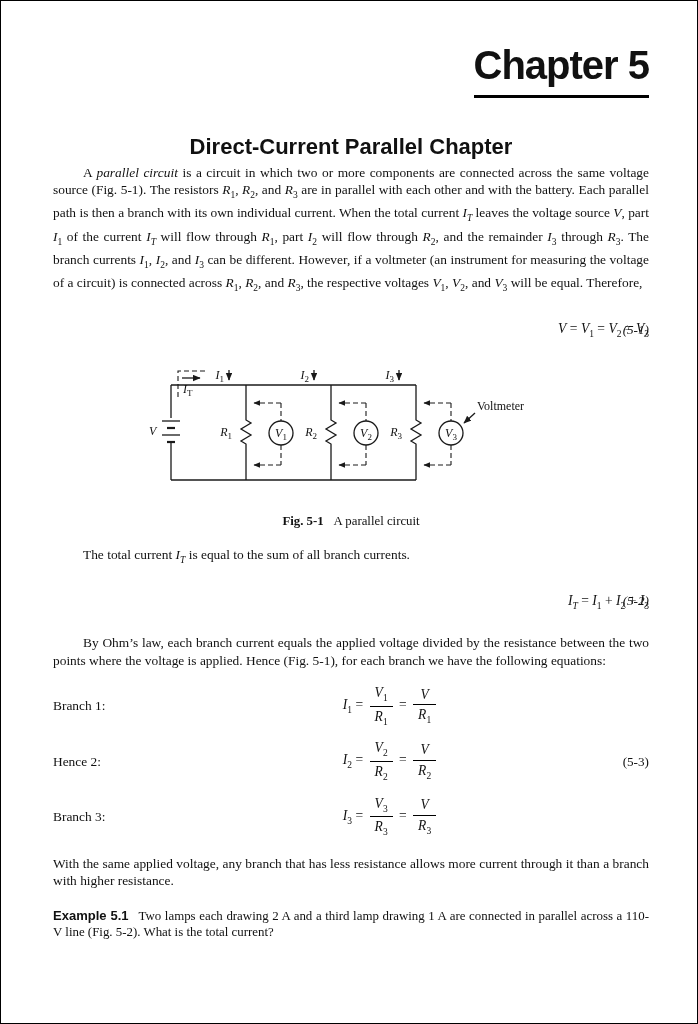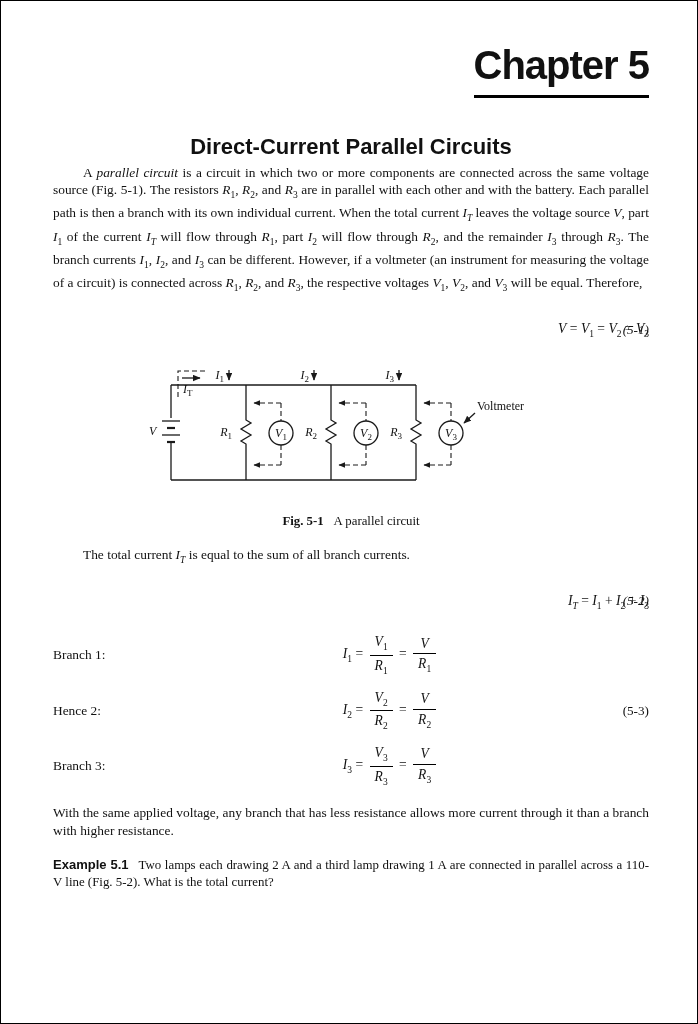--- a/index.html
+++ b/index.html
@@ -50,21 +50,21 @@
 </style>
 </head>
 <body>
 
 <div class="page">
 
   <div class="chapter-wrap">
     <span class="chapter">Chapter 5</span>
   </div>
 
-  <h1 class="doc-title">Direct-Current Parallel Circuits</h1>
+  <h1 class="doc-title">Direct-Current Parallel Chapter</h1>
 
 
   <p class="body indent">A <i>parallel circuit</i> is a circuit in which two or more components are connected across the same voltage source (Fig. 5-1). The resistors <i>R</i><sub>1</sub>, <i>R</i><sub>2</sub>, and <i>R</i><sub>3</sub> are in parallel with each other and with the battery. Each parallel path is then a branch with its own individual current. When the total current <i>I<sub>T</sub></i> leaves the voltage source <i>V</i>, part <i>I</i><sub>1</sub> of the current <i>I<sub>T</sub></i> will flow through <i>R</i><sub>1</sub>, part <i>I</i><sub>2</sub> will flow through <i>R</i><sub>2</sub>, and the remainder <i>I</i><sub>3</sub> through <i>R</i><sub>3</sub>. The branch currents <i>I</i><sub>1</sub>, <i>I</i><sub>2</sub>, and <i>I</i><sub>3</sub> can be different. However, if a voltmeter (an instrument for measuring the voltage of a circuit) is connected across <i>R</i><sub>1</sub>, <i>R</i><sub>2</sub>, and <i>R</i><sub>3</sub>, the respective voltages <i>V</i><sub>1</sub>, <i>V</i><sub>2</sub>, and <i>V</i><sub>3</sub> will be equal. Therefore,</p>
 
   <div class="eq-row">
     <span><i>V</i> = <i>V</i><sub>1</sub> = <i>V</i><sub>2</sub> = <i>V</i><sub>3</sub></span>
     <span class="eq-num">(5-1)</span>
   </div>
 
   <figure>
@@ -139,20 +139,21 @@
     </figcaption>
   </figure>
 
   <p class="body indent mt">The total current <i>I<sub>T</sub></i> is equal to the sum of all branch currents.</p>
 
   <div class="eq-row">
     <span><i>I<sub>T</sub></i> = <i>I</i><sub>1</sub> + <i>I</i><sub>2</sub> + <i>I</i><sub>3</sub></span>
     <span class="eq-num">(5-2)</span>
   </div>
 
+  <p class="body indent">By Ohm’s law, each branch current equals the applied voltage divided by the resistance between the two points where the voltage is applied. Hence (Fig. 5-1), for each branch we have the following equations:</p>
 
   <div style="margin-top:16px;">
     <div class="branch-row">
       <span class="branch-label">Branch 1:</span>
       <span class="branch-eq"><i>I</i><sub>1</sub> = <span class="frac"><span class="num"><i>V</i><sub>1</sub></span><span class="den"><i>R</i><sub>1</sub></span></span> = <span class="frac"><span class="num"><i>V</i></span><span class="den"><i>R</i><sub>1</sub></span></span></span>
       <span class="branch-num"></span>
     </div>
     <div class="branch-row">
       <span class="branch-label">Hence 2:</span>
       <span class="branch-eq"><i>I</i><sub>2</sub> = <span class="frac"><span class="num"><i>V</i><sub>2</sub></span><span class="den"><i>R</i><sub>2</sub></span></span> = <span class="frac"><span class="num"><i>V</i></span><span class="den"><i>R</i><sub>2</sub></span></span></span>

